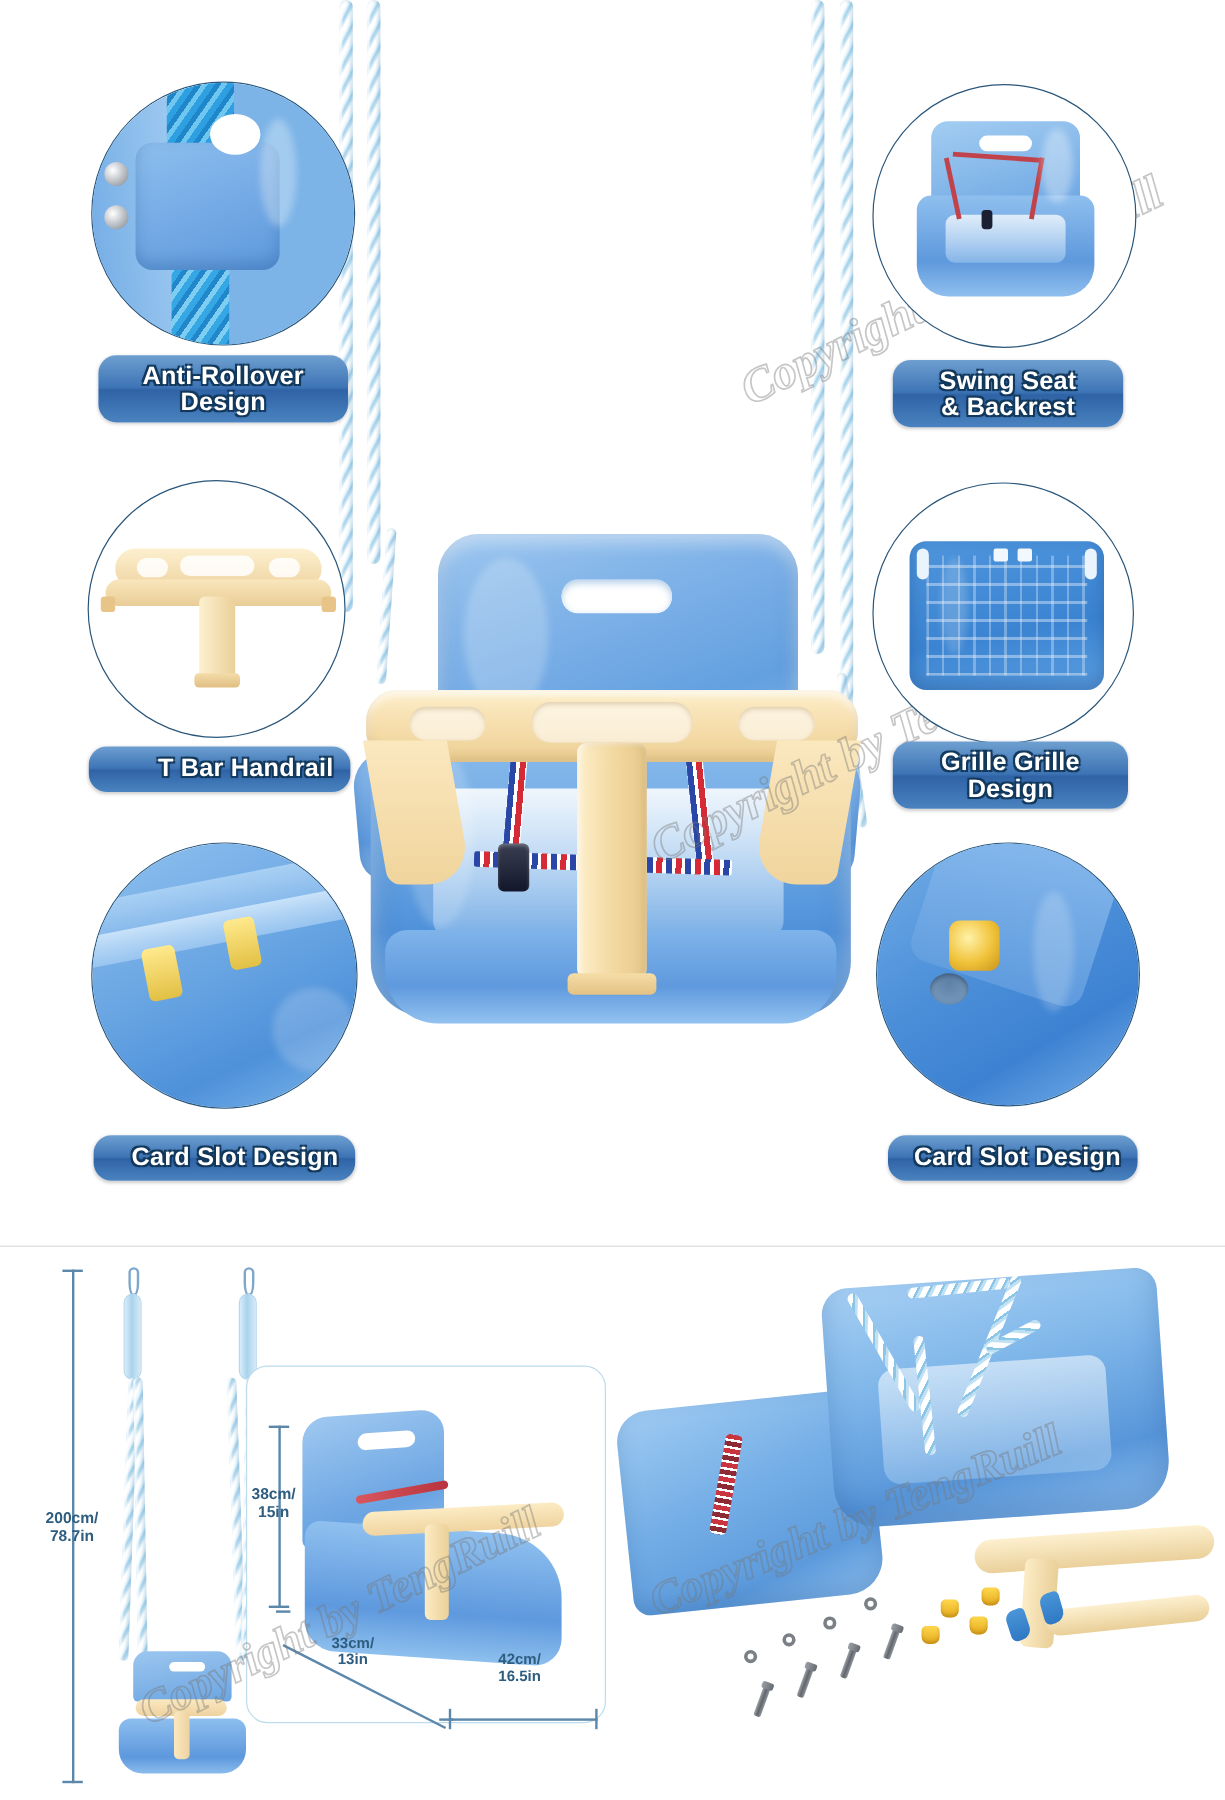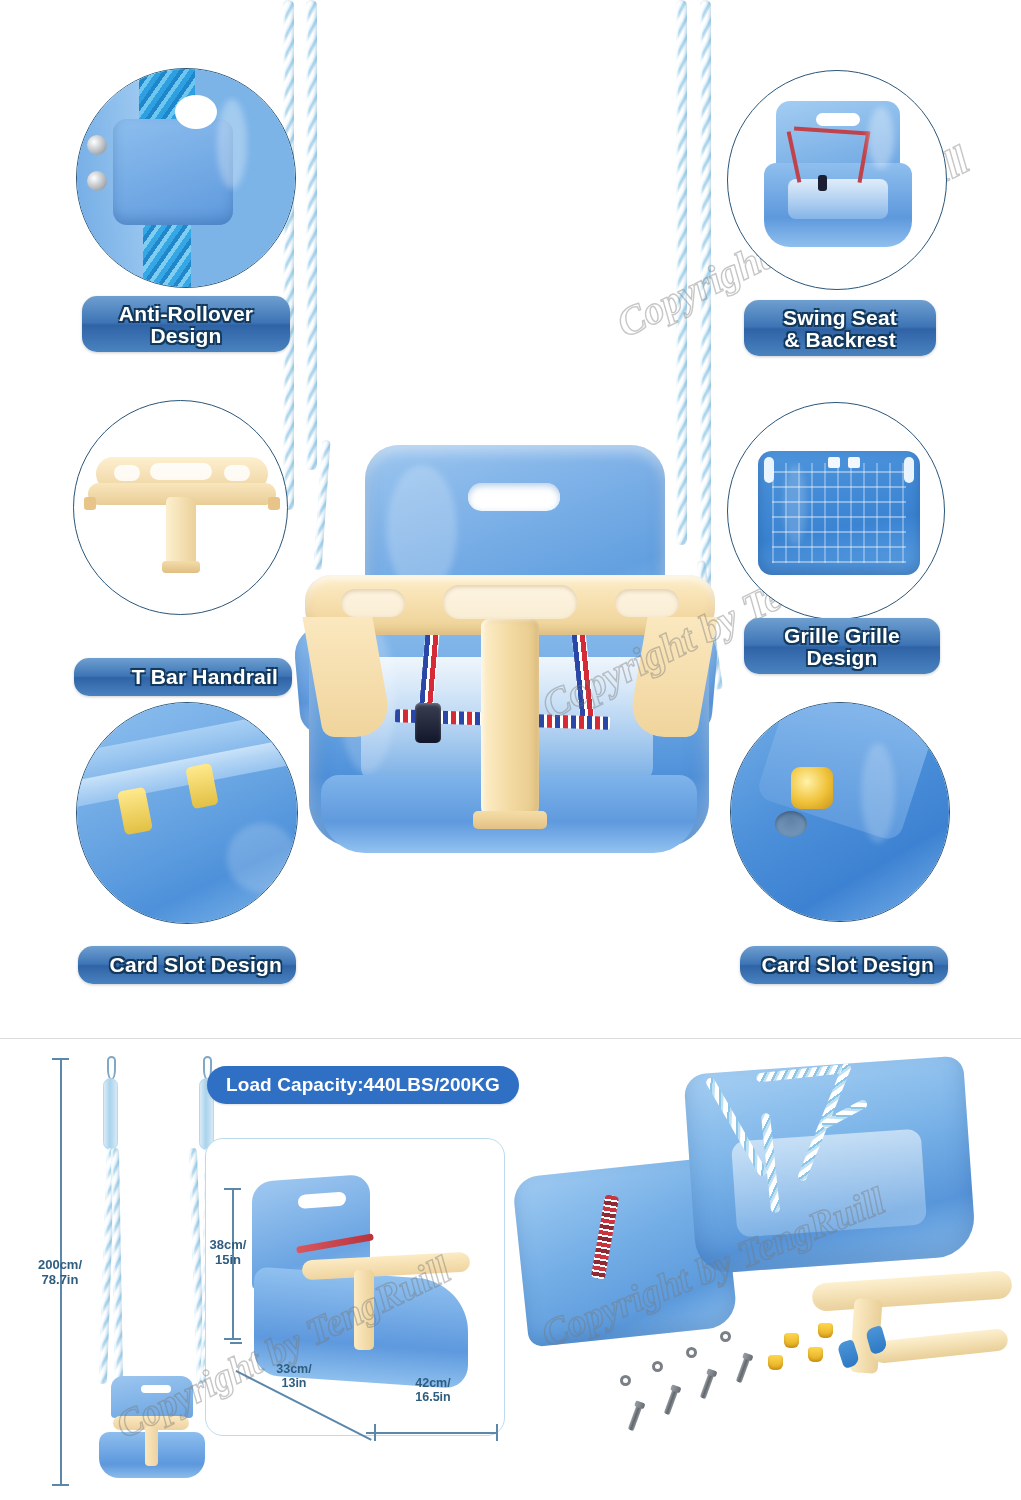--- a/index.html
+++ b/index.html
@@ -440,21 +440,21 @@
         <div style="position:absolute;left:150px;top:64px;width:26px;height:16px;border-radius:9px;background:#fff;opacity:.85;"></div>
         <div style="position:absolute;left:14px;top:82px;width:188px;height:22px;border-radius:11px;
                     background:linear-gradient(180deg,#f9e6bc,#e9cd97);"></div>
         <div style="position:absolute;left:92px;top:96px;width:30px;height:70px;
                     background:linear-gradient(90deg,#fdf0cf,#ebd099);border-radius:5px;"></div>
         <div style="position:absolute;left:88px;top:160px;width:38px;height:12px;border-radius:4px;
                     background:linear-gradient(180deg,#f3dcaa,#e0be82);"></div>
         <div style="position:absolute;left:10px;top:96px;width:12px;height:13px;border-radius:3px;background:#e8c489;"></div>
         <div style="position:absolute;left:194px;top:96px;width:12px;height:13px;border-radius:3px;background:#e8c489;"></div>
       </div>
-      <div class="pill" style="left:74px; top:658px; width:218px; height:38px;">
+      <div class="pill" style="left:74px; top:622px; width:218px; height:38px;">
         <span>T Bar Handrail</span>
       </div>
     </div>
 
     <div class="feature">
       <div class="circle nb" style="left:727px; top:402px; width:218px; height:218px;">
         <div style="position:absolute;left:30px;top:48px;width:162px;height:124px;border-radius:14px;
                     background:linear-gradient(170deg,#4e95dc,#3b84d2 60%,#5da1e3);
                     box-shadow:inset 0 -6px 14px rgba(20,60,120,.35);"></div>
         <div style="position:absolute;left:44px;top:60px;width:134px;height:100px;
@@ -530,21 +530,20 @@
         <div class="mini-tbar-stem"></div>
       </div>
     </div>
 
     <div class="dimline v" style="left:60px; top:18px; height:428px;"></div>
     <div class="dimcap" style="left:52px; top:18px; width:17px; height:2px;"></div>
     <div class="dimcap" style="left:52px; top:444px; width:17px; height:2px;"></div>
     <div class="dimtext" style="left:18px; top:218px; width:84px;">200cm/
 78.7in</div>
 
-    <div id="loadpill" style="position:absolute; left:207px; top:26px;">Load Capacity:440LBS/200KG</div>
 
     <div id="specbox" style="position:absolute; left:205px; top:98px;"></div>
 
     <div id="specseat" style="position:absolute; left:238px; top:138px;">
       <div class="ss-back">
         <div class="ss-back-h"></div>
       </div>
       <div class="ss-redbar"></div>
       <div class="ss-base"></div>
       <div class="ss-tbar"></div>

